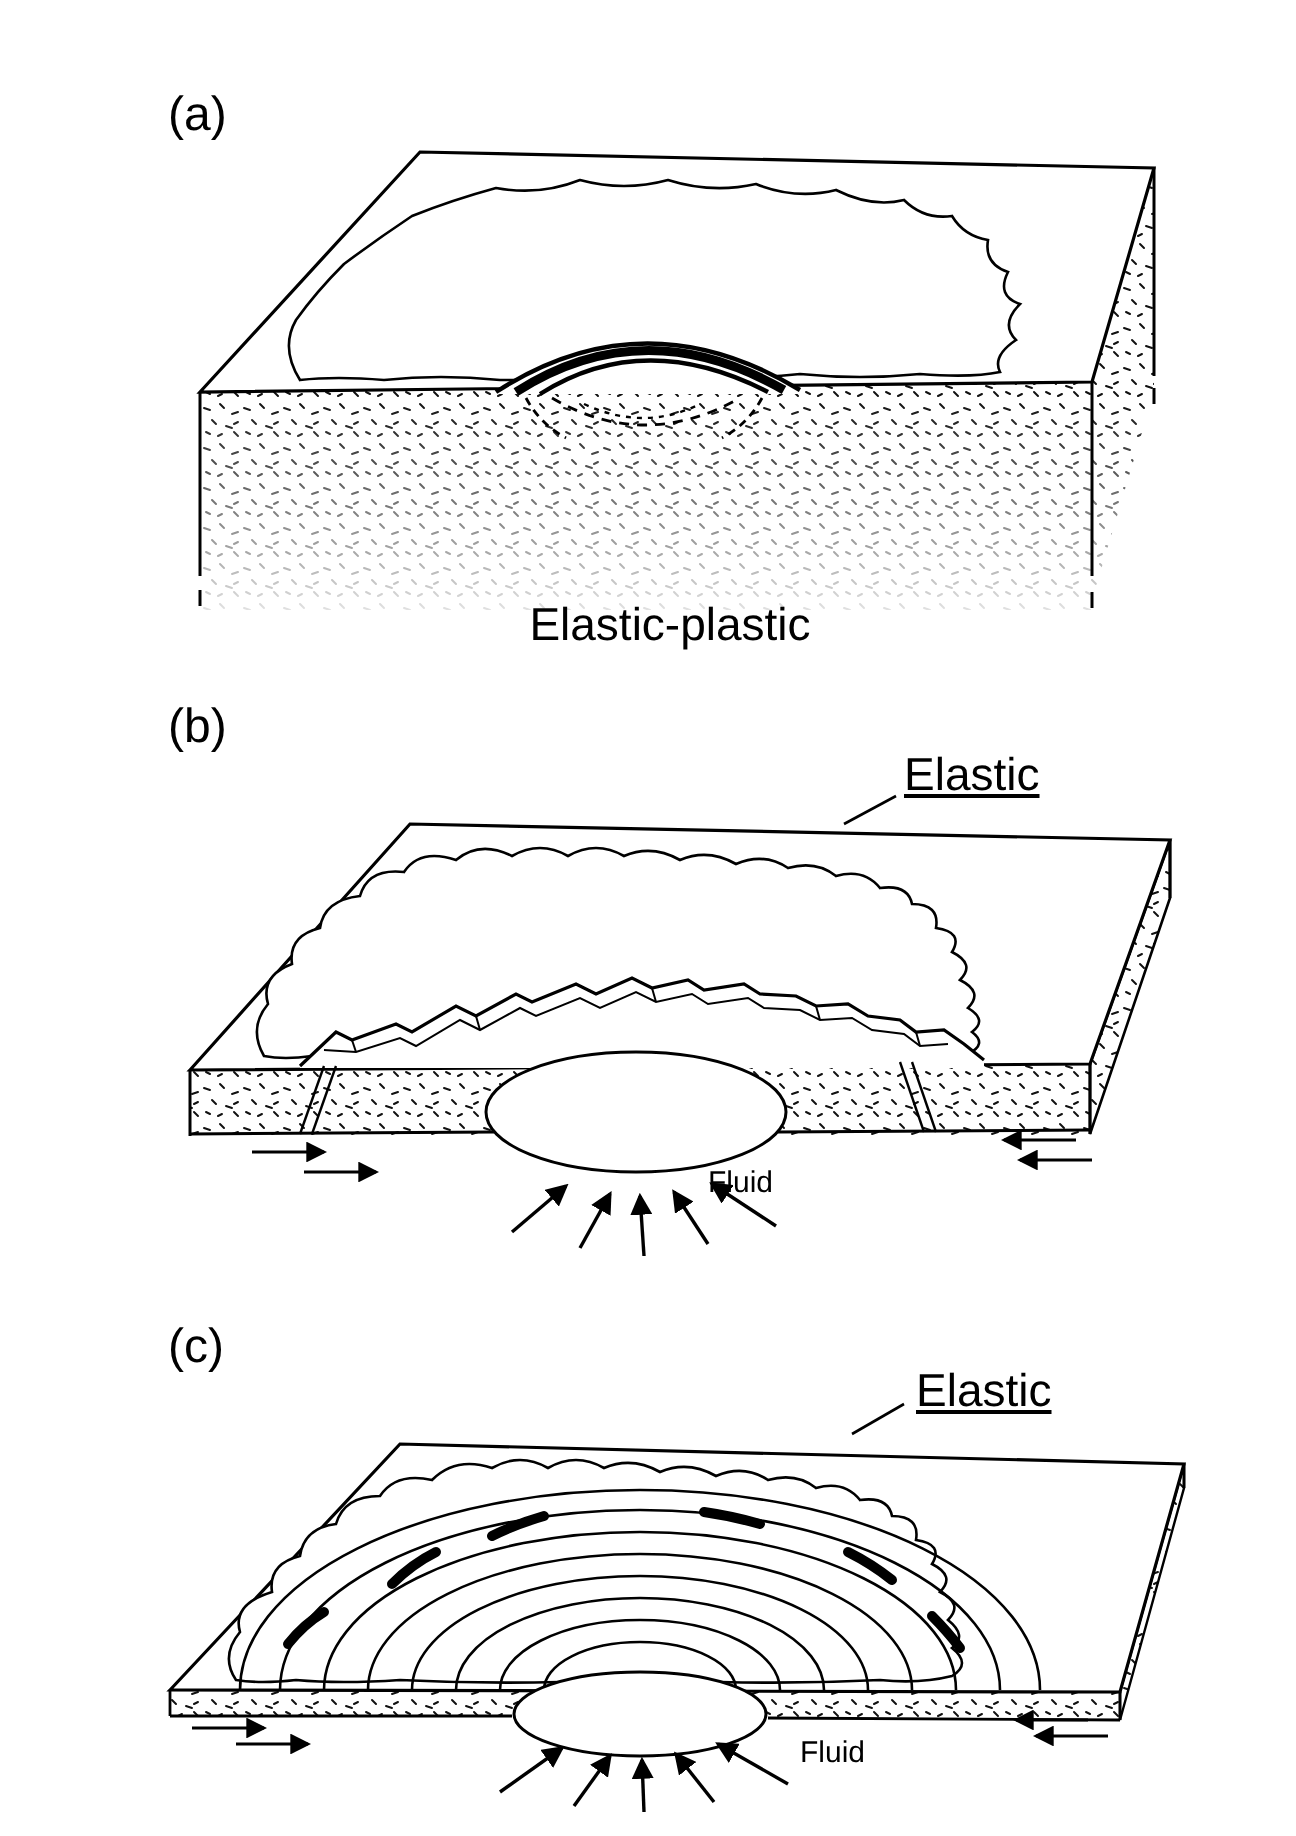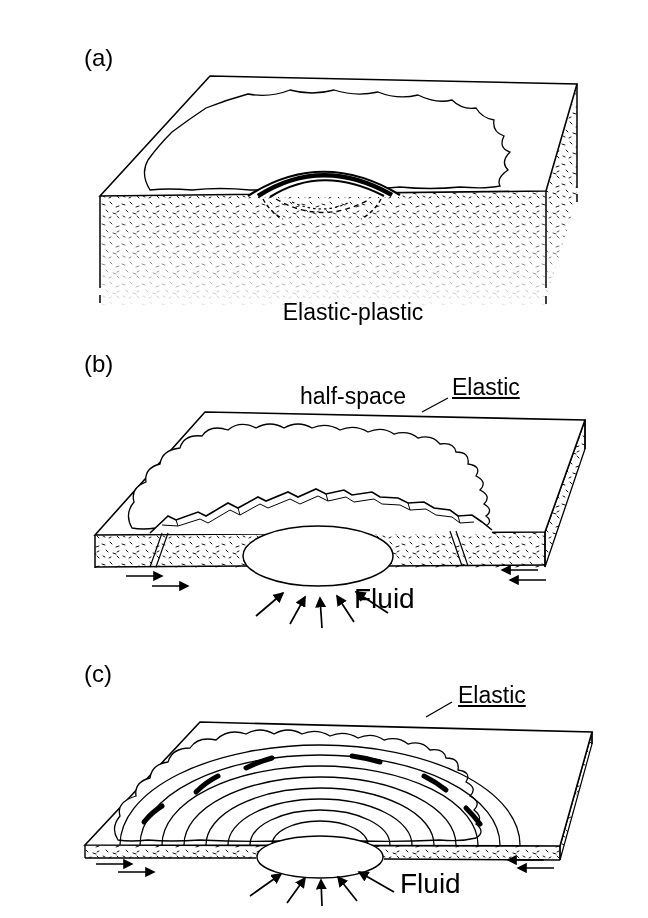--- a/index.html
+++ b/index.html
@@ -4,21 +4,21 @@
 <style>
   html,body{margin:0;padding:0;background:#fff;}
   .fig{
     position:relative;width:648px;height:918px;background:#ffffff;
     font-family:"Liberation Sans", sans-serif;color:#000;overflow:hidden;
   }
   .fig svg{position:absolute;left:0;top:0;}
   .lbl{position:absolute;white-space:pre;line-height:1.15;}
   .panel-label{font-size:24px;}
   .mat-label{font-size:23px;text-decoration:underline;}
-  .fluid-label{font-size:28px;}
+  .fluid-label{font-size:15px;}
   .caption{font-size:23px;text-align:center;line-height:1.22;}
 </style>
 </head>
 <body>
 
 <div class="fig">
 
 <svg width="648" height="918" viewBox="0 0 648 918">
   <defs>
     <pattern id="stip" width="20" height="20" patternUnits="userSpaceOnUse">
@@ -203,23 +203,22 @@
       <line x1="544" y1="860" x2="508" y2="860" marker-end="url(#arw)"></line>
       <line x1="554" y1="868" x2="518" y2="868" marker-end="url(#arw)"></line>
     </g>
   </g>
 </svg>
 
 <div class="lbl panel-label" style="left:84px;top:44px">(a)</div>
 <div class="lbl panel-label" style="left:84px;top:350px">(b)</div>
 <div class="lbl panel-label" style="left:84px;top:660px">(c)</div>
 
-<div class="lbl caption" style="left:248px;top:242px;width:210px">
+<div class="lbl caption" style="left:230px;top:242px;width:210px">
   <div>Elastic-plastic</div>
-  <div>half-space</div>
 </div>
 
 <div class="lbl mat-label" style="left:452px;top:374px">Elastic</div>
 <div class="lbl fluid-label" style="left:354px;top:583px">Fluid</div>
 
 <div class="lbl mat-label" style="left:458px;top:682px">Elastic</div>
 <div class="lbl fluid-label" style="left:400px;top:868px">Fluid</div>
 
 </div>
 

